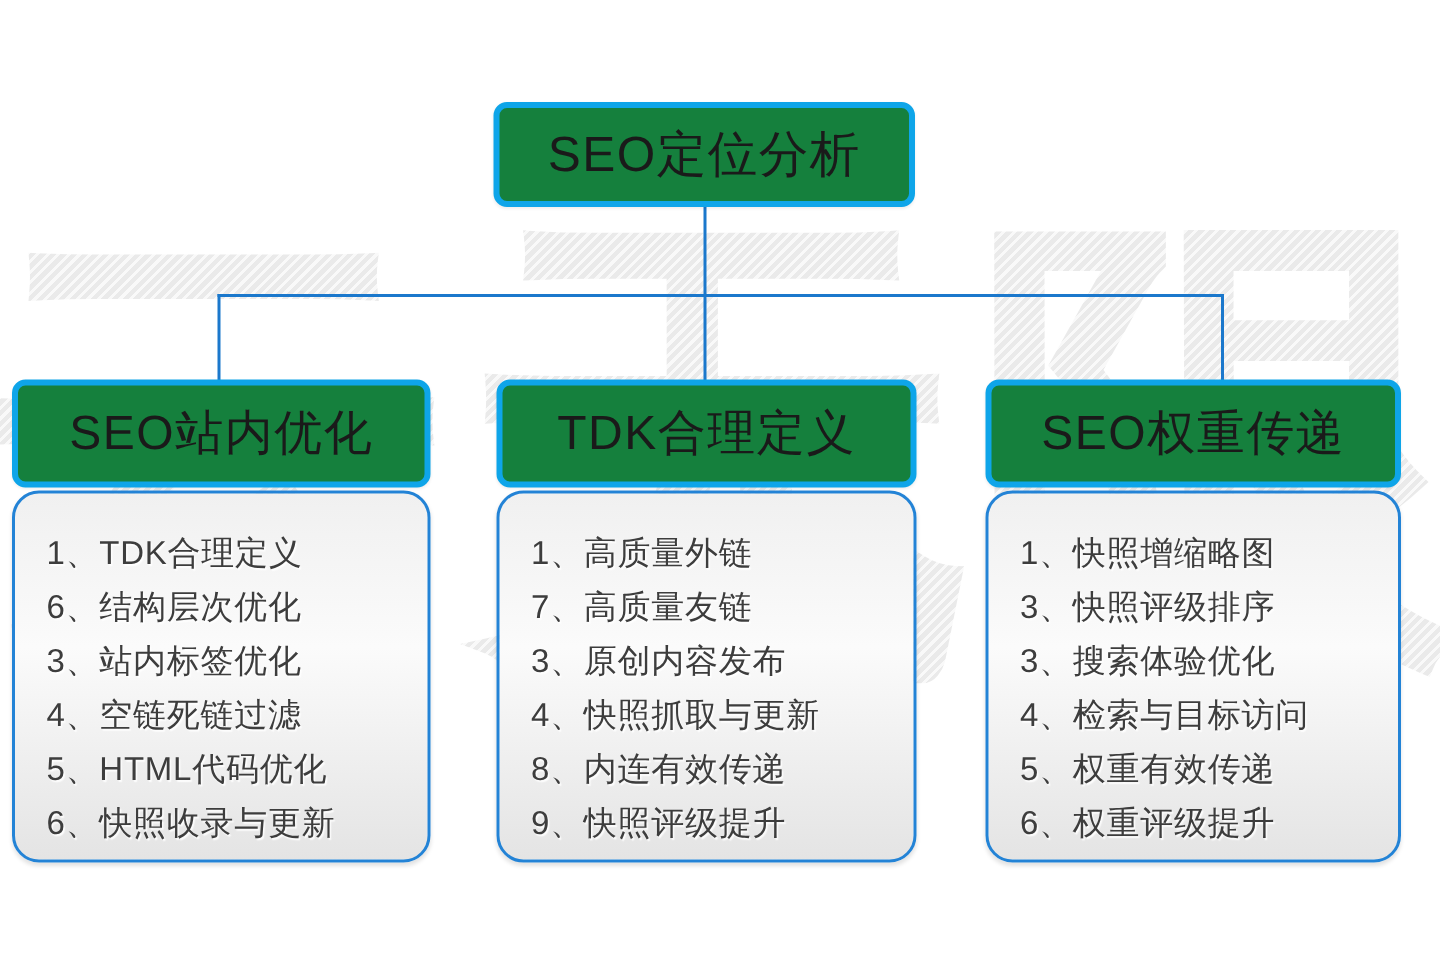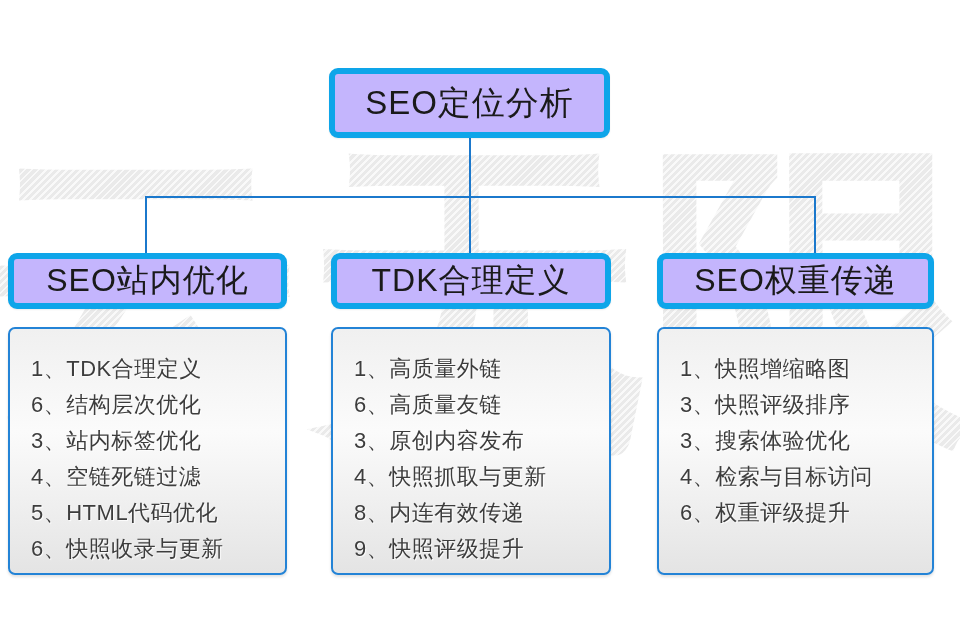--- a/index.html
+++ b/index.html
@@ -15,35 +15,35 @@
     -webkit-background-clip:text;background-clip:text;
   }
 
   
   .line{position:absolute;background:#1b78cc;z-index:1;}
   .line.v{width:2px;}
   .line.h{height:2px;}
 
   
   .node{
-    position:absolute;z-index:2;background:#c4b5fd;
-    border:6px solid #0ea5e9;border-radius:9px;
+    position:absolute;z-index:2;background:#15803d;
+    border:4px solid #0ea5e9;border-radius:9px;
     box-sizing:border-box;display:flex;align-items:center;justify-content:center;
     box-shadow:0 1px 2px rgba(0,0,0,0.07);
   }
   .node-title{
     font-size:32px;color:#1a1a1a;font-weight:400;letter-spacing:1px;white-space:nowrap;
   }
   .root-box{left:329px;top:68px;width:281px;height:70px;}
   .root-box .node-title{font-size:33px;}
 
-  .col-header{height:56px;top:253px;align-items:center;}
+  .col-header{height:72px;top:253px;align-items:center;}
   .col-body{
     position:absolute;top:327px;height:248px;z-index:2;box-sizing:border-box;
-    border:2px solid #2383d6;border-radius:7px;
+    border:2px solid #2383d6;border-radius:18px;
     background:linear-gradient(180deg,#f0f0f0 0%,#fbfbfb 42%,#e4e4e4 100%);
     box-shadow:0 2px 3px rgba(0,0,0,0.12);
   }
   .col-left  .col-header,.col-left  .col-body{left:8px;width:279px;}
   .col-mid   .col-header,.col-mid   .col-body{left:331px;width:280px;}
   .col-right .col-header,.col-right .col-body{left:657px;width:277px;}
 
   .item-list{
     list-style:none;margin:0;padding:22px 8px 0 21px;
   }
@@ -86,37 +86,38 @@
     </div>
   </div>
 
   <div class="col-mid">
     <div class="node col-header">
       <span class="node-title">TDK合理定义</span>
     </div>
     <div class="col-body">
       <ul class="item-list">
         <li>1、高质量外链</li>
-        <li>6、高质量友链</li>
+        <li>7、高质量友链</li>
         <li>3、原创内容发布</li>
         <li>4、快照抓取与更新</li>
         <li>8、内连有效传递</li>
         <li>9、快照评级提升</li>
       </ul>
     </div>
   </div>
 
   <div class="col-right">
     <div class="node col-header">
       <span class="node-title">SEO权重传递</span>
     </div>
     <div class="col-body">
       <ul class="item-list">
         <li>1、快照增缩略图</li>
         <li>3、快照评级排序</li>
         <li>3、搜索体验优化</li>
         <li>4、检索与目标访问</li>
+        <li>5、权重有效传递</li>
         <li>6、权重评级提升</li>
       </ul>
     </div>
   </div>
 
 </div>
 
 </body></html>

